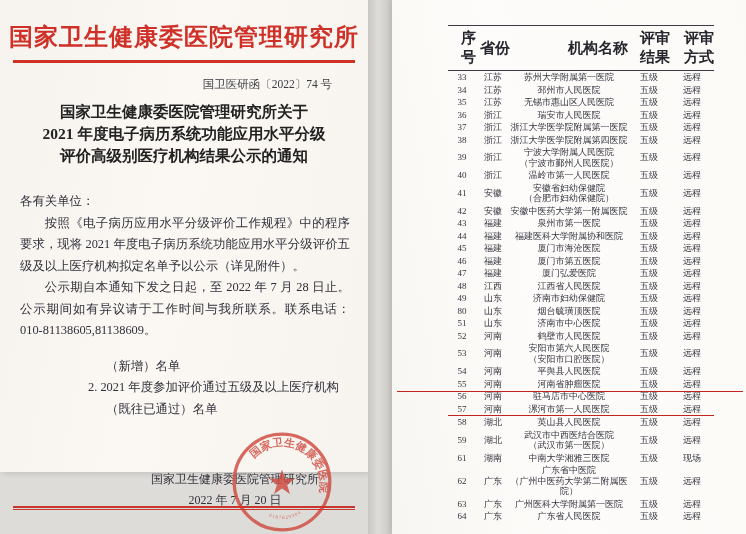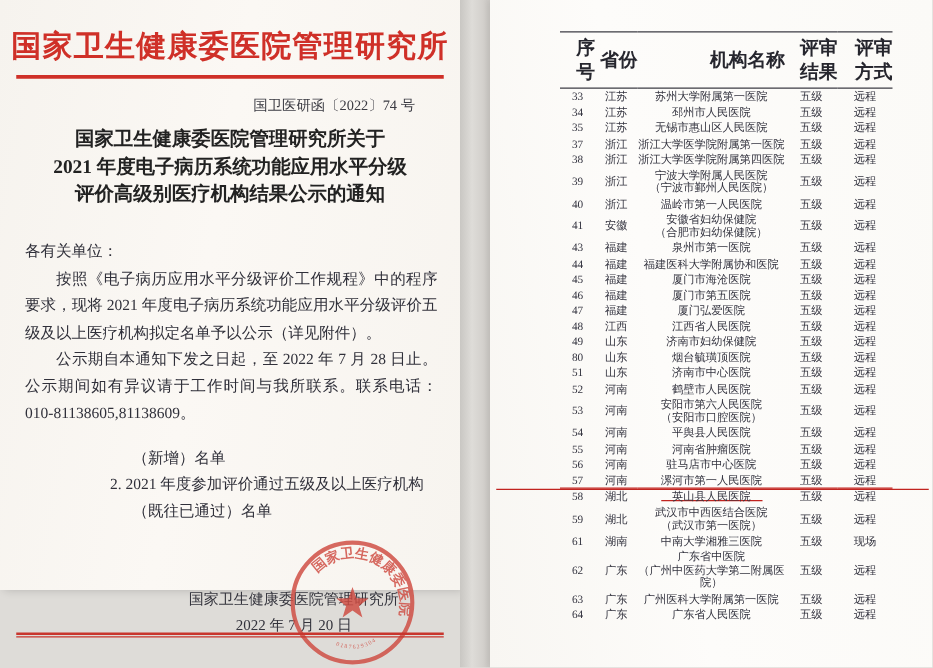--- a/index.html
+++ b/index.html
@@ -45,21 +45,21 @@
     background:linear-gradient(90deg,#c9c7c3,#dedcd8 40%,#cfccc8 90%); }
   .results-table { margin:25px 0 0 56px; width:266px; border-collapse:collapse;
     font-size:9px; color:#33333f; table-layout:fixed; }
   .results-table thead th {
     border-top:1.5px solid #3c3c44; border-bottom:1.3px solid #3c3c44;
     font-weight:bold; font-size:15px; padding:3px 0 3px 0; text-align:right; color:#26262e;
   }
   .results-table td { text-align:center; padding:1px 0; line-height:10.5px; font-size:9px; }
   .col-no{width:28px;} .col-prov{width:34px;} .col-name{width:118px;} .col-res{width:42px;} .col-meth{width:44px;}
   tr.hl td { border-bottom:1.6px solid #c1231f; }
-  tr.hl .name-underline { border-bottom:1.5px solid #c1231f; padding-bottom:11px; }
+  tr.hl .name-underline { border-bottom:1.5px solid #c1231f; padding-bottom:1px; }
   .red-annotation-line { position:absolute; left:5px; width:346px; height:0;
     border-top:1.5px solid #c1231f; top:388px; }
 </style>
 </head>
 <body>
 
 <div class="page-left">
   <div class="masthead">国家卫生健康委医院管理研究所</div>
   <div class="red-rule"></div>
   <div class="doc-number">国卫医研函〔2022〕74 号</div>
@@ -141,20 +141,29 @@
         <tr>
           <td>35</td>
           <td>江苏</td>
           <td>
             <div>无锡市惠山区人民医院</div>
           </td>
           <td>五级</td>
           <td>远程</td>
         </tr>
         <tr>
+          <td>36</td>
+          <td>浙江</td>
+          <td>
+            <div>瑞安市人民医院</div>
+          </td>
+          <td>五级</td>
+          <td>远程</td>
+        </tr>
+        <tr>
           <td>37</td>
           <td>浙江</td>
           <td>
             <div>浙江大学医学院附属第一医院</div>
           </td>
           <td>五级</td>
           <td>远程</td>
         </tr>
         <tr>
           <td>38</td>
@@ -183,20 +192,29 @@
           </td>
           <td>五级</td>
           <td>远程</td>
         </tr>
         <tr>
           <td>41</td>
           <td>安徽</td>
           <td>
             <div>安徽省妇幼保健院</div>
             <div>（合肥市妇幼保健院）</div>
+          </td>
+          <td>五级</td>
+          <td>远程</td>
+        </tr>
+        <tr>
+          <td>42</td>
+          <td>安徽</td>
+          <td>
+            <div>安徽中医药大学第一附属医院</div>
           </td>
           <td>五级</td>
           <td>远程</td>
         </tr>
         <tr>
           <td>43</td>
           <td>福建</td>
           <td>
             <div>泉州市第一医院</div>
           </td>

